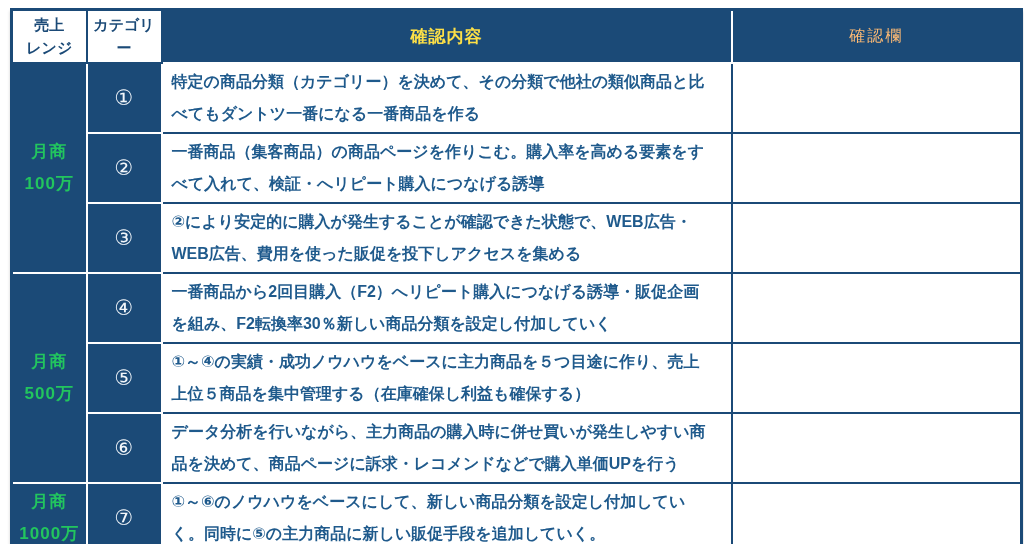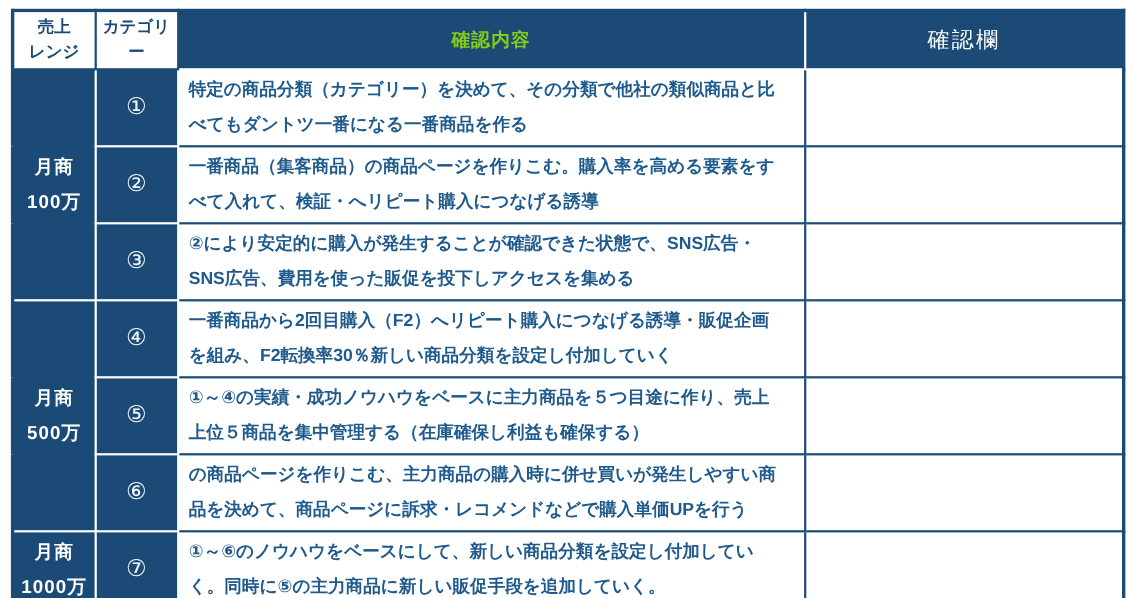--- a/index.html
+++ b/index.html
@@ -31,47 +31,47 @@
   th, td {
     padding: 0;
     vertical-align: middle;
     text-align: center;
   }
 
   
   .navy-cell {
     background: #1b4a77;
     border: 2px solid #ffffff;
-    color: #ffffff;
+    color: #22c55e;
   }
   .white-cell {
     background: #ffffff;
     border: 2px solid #1b4a77;
   }
 
   tr.header-row { height: 53px; }
   tr.body-row   { height: 68px; }
 
   .hdr-left {
     color: #1b4a77;
     font-weight: bold;
     font-size: 15px;
     line-height: 1.55;
   }
   .hdr-content {
-    color: #84cc16;
+    color: #fde047;
     font-weight: bold;
     font-size: 17px;
     letter-spacing: 1px;
   }
   .hdr-check {
-    color: #ffffff;
+    color: #fdba74;
     font-weight: normal;
     font-family: "Liberation Serif", "DejaVu Serif", serif;
-    font-size: 20px;
+    font-size: 16px;
     letter-spacing: 2px;
   }
   .range-label {
     font-weight: bold;
     font-size: 17px;
     line-height: 1.85;
     letter-spacing: 1px;
   }
   .stage-num {
     font-size: 21px;
@@ -123,21 +123,21 @@
       <td class="white-cell content-cell">特定の商品分類（カテゴリー）を決めて、その分類で他社の類似商品と比べてもダントツ一番になる一番商品を作る</td>
       <td class="white-cell check-cell"></td>
     </tr>
     <tr class="body-row">
       <td class="navy-cell stage-num">②</td>
       <td class="white-cell content-cell">一番商品（集客商品）の商品ページを作りこむ。購入率を高める要素をすべて入れて、検証・へリピート購入につなげる誘導</td>
       <td class="white-cell check-cell"></td>
     </tr>
     <tr class="body-row">
       <td class="navy-cell stage-num">③</td>
-      <td class="white-cell content-cell">②により安定的に購入が発生することが確認できた状態で、SNS広告・SNS広告、費用を使った販促を投下しアクセスを集める</td>
+      <td class="white-cell content-cell">②により安定的に購入が発生することが確認できた状態で、WEB広告・WEB広告、費用を使った販促を投下しアクセスを集める</td>
       <td class="white-cell check-cell"></td>
     </tr>
 
     <tr class="body-row">
       <td class="navy-cell" rowspan="3">
         <div class="range-label">
           <div>月商</div>
           <div>500万</div>
         </div>
       </td>
@@ -145,21 +145,21 @@
       <td class="white-cell content-cell">一番商品から2回目購入（F2）へリピート購入につなげる誘導・販促企画を組み、F2転換率30％新しい商品分類を設定し付加していく</td>
       <td class="white-cell check-cell"></td>
     </tr>
     <tr class="body-row">
       <td class="navy-cell stage-num">⑤</td>
       <td class="white-cell content-cell">①～④の実績・成功ノウハウをベースに主力商品を５つ目途に作り、売上上位５商品を集中管理する（在庫確保し利益も確保する）</td>
       <td class="white-cell check-cell"></td>
     </tr>
     <tr class="body-row">
       <td class="navy-cell stage-num">⑥</td>
-      <td class="white-cell content-cell">の商品ページを作りこむ、主力商品の購入時に併せ買いが発生しやすい商品を決めて、商品ページに訴求・レコメンドなどで購入単価UPを行う</td>
+      <td class="white-cell content-cell">データ分析を行いながら、主力商品の購入時に併せ買いが発生しやすい商品を決めて、商品ページに訴求・レコメンドなどで購入単価UPを行う</td>
       <td class="white-cell check-cell"></td>
     </tr>
 
     <tr class="body-row">
       <td class="navy-cell">
         <div class="range-label">
           <div>月商</div>
           <div>1000万</div>
         </div>
       </td>

